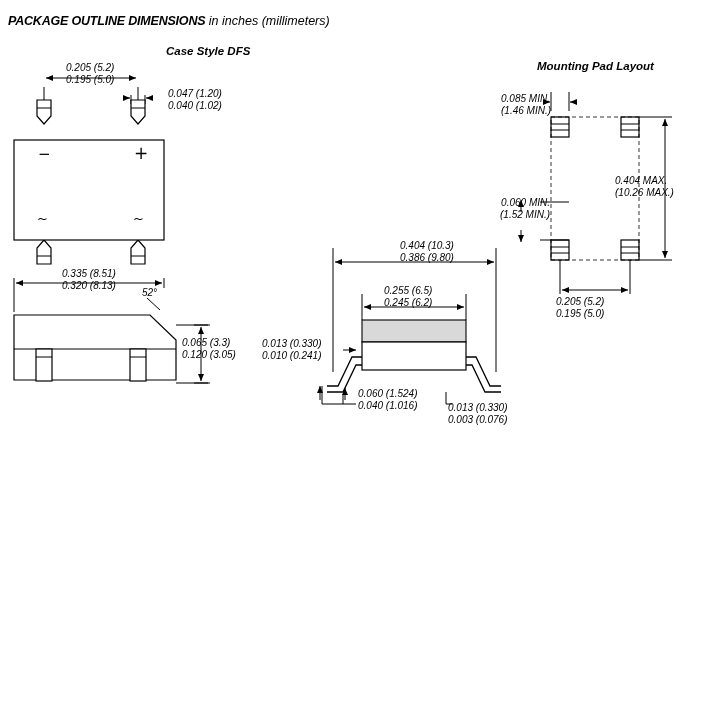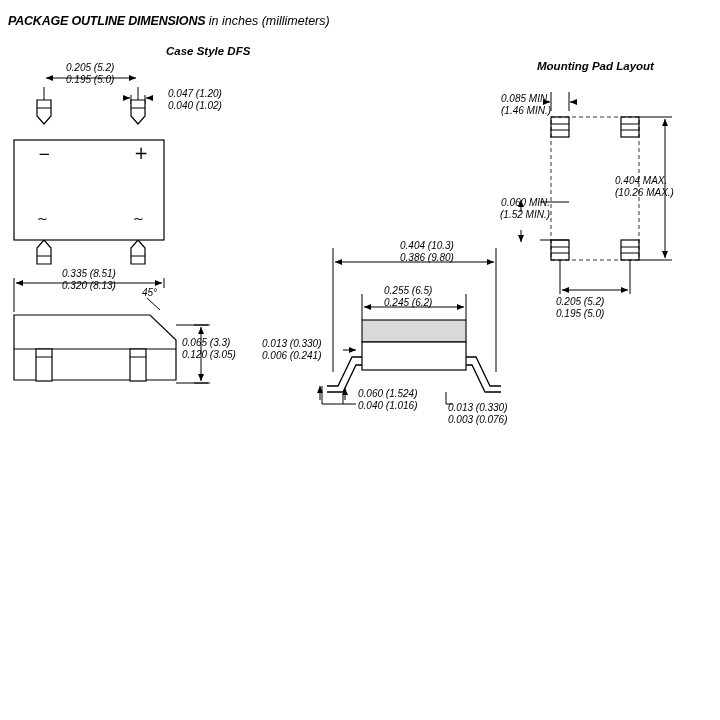--- a/index.html
+++ b/index.html
@@ -222,37 +222,37 @@
   </div>
   <div class="sym" style="left:38px; top:133px; font-size:15px;">−</div>
   <div class="sym" style="left:134px; top:131px; font-size:17px;">+</div>
   <div class="sym" style="left:37px; top:199px;">~</div>
   <div class="sym" style="left:133px; top:199px;">~</div>
 
   <div class="lbl" style="left:62px; top:256px;">
     <div>0.335 (8.51)</div>
     <div>0.320 (8.13)</div>
   </div>
-  <div class="lbl" style="left:142px; top:275px;">45°</div>
+  <div class="lbl" style="left:142px; top:275px;">52°</div>
   <div class="lbl" style="left:182px; top:325px;">
     <div>0.065 (3.3)</div>
     <div>0.120 (3.05)</div>
   </div>
 
   <div class="lbl" style="left:385px; top:228px;margin-left:15px;">
     <div>0.404 (10.3)</div>
     <div>0.386 (9.80)</div>
   </div>
   <div class="lbl" style="left:384px; top:273px;">
     <div>0.255 (6.5)</div>
     <div>0.245 (6.2)</div>
   </div>
   <div class="lbl" style="left:262px; top:326px;">
     <div>0.013 (0.330)</div>
-    <div>0.006 (0.241)</div>
+    <div>0.010 (0.241)</div>
   </div>
   <div class="lbl" style="left:358px; top:376px;">
     <div>0.060 (1.524)</div>
     <div>0.040 (1.016)</div>
   </div>
   <div class="lbl" style="left:448px; top:390px;">
     <div>0.013 (0.330)</div>
     <div>0.003 (0.076)</div>
   </div>
 

